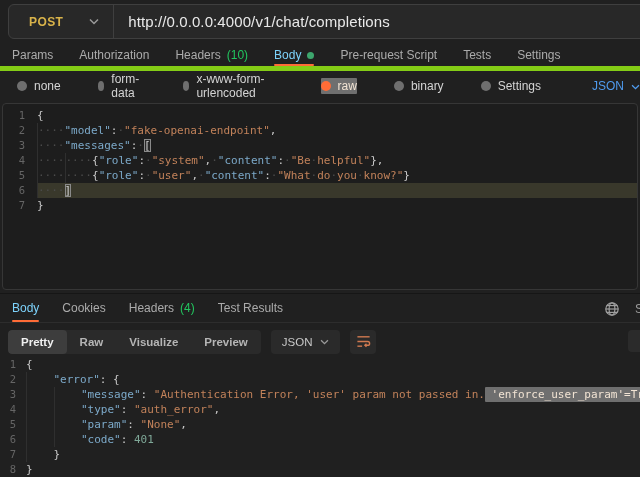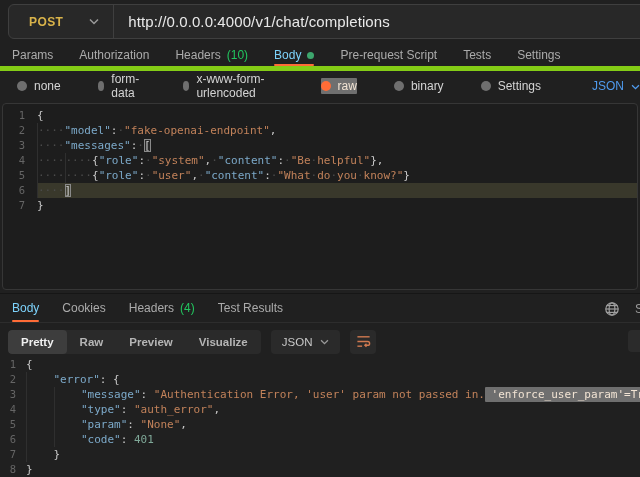--- a/index.html
+++ b/index.html
@@ -231,22 +231,22 @@
         <line x1="2.6" y1="4.6" x2="13.4" y2="4.6"></line>
         <line x1="2.6" y1="11.4" x2="13.4" y2="11.4"></line>
     </svg>
   </span>
   </div>
 
 <div class="view-row">
   <div class="segs">
       <div class="seg active">Pretty</div>
       <div class="seg">Raw</div>
+      <div class="seg">Visualize</div>
       <div class="seg">Preview</div>
-      <div class="seg">Visualize</div>
     </div>
   <div class="resp-json">
     <span>JSON</span>
     <svg width="9" height="6" viewBox="0 0 10 7">
         <polyline points="1,1.5 5,5.5 9,1.5" fill="none" stroke="#9a9a9a" stroke-width="1.5"></polyline>
       </svg>
   </div>
   <div class="wrap-btn">
     <svg width="15" height="15" viewBox="0 0 16 16" fill="none" stroke="#cf7950" stroke-width="1.5">
       <line x1="1.5" y1="3" x2="14.5" y2="3"></line>

